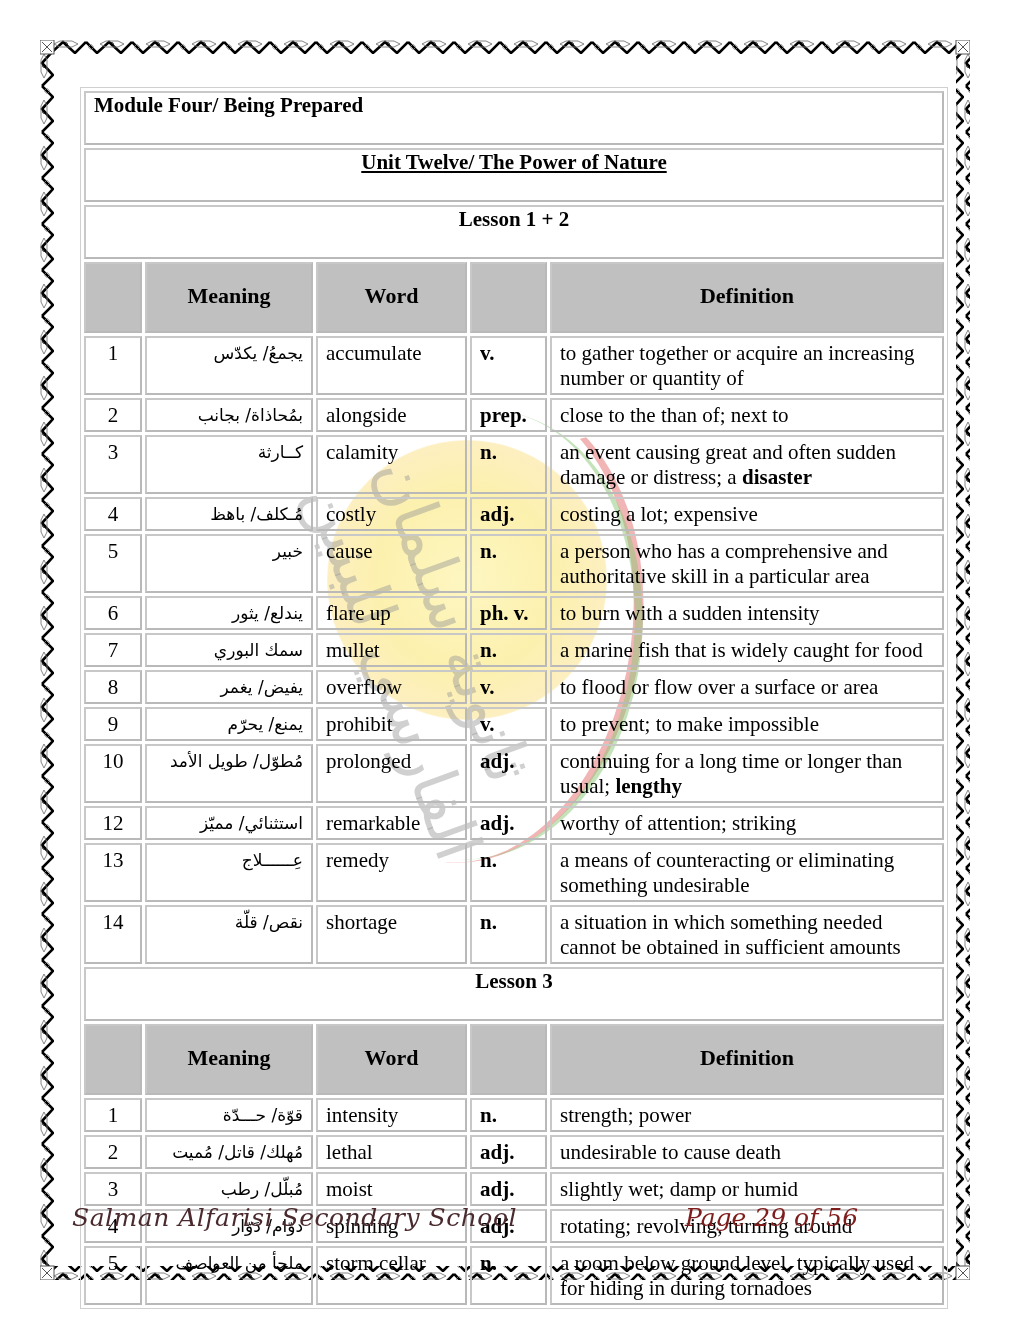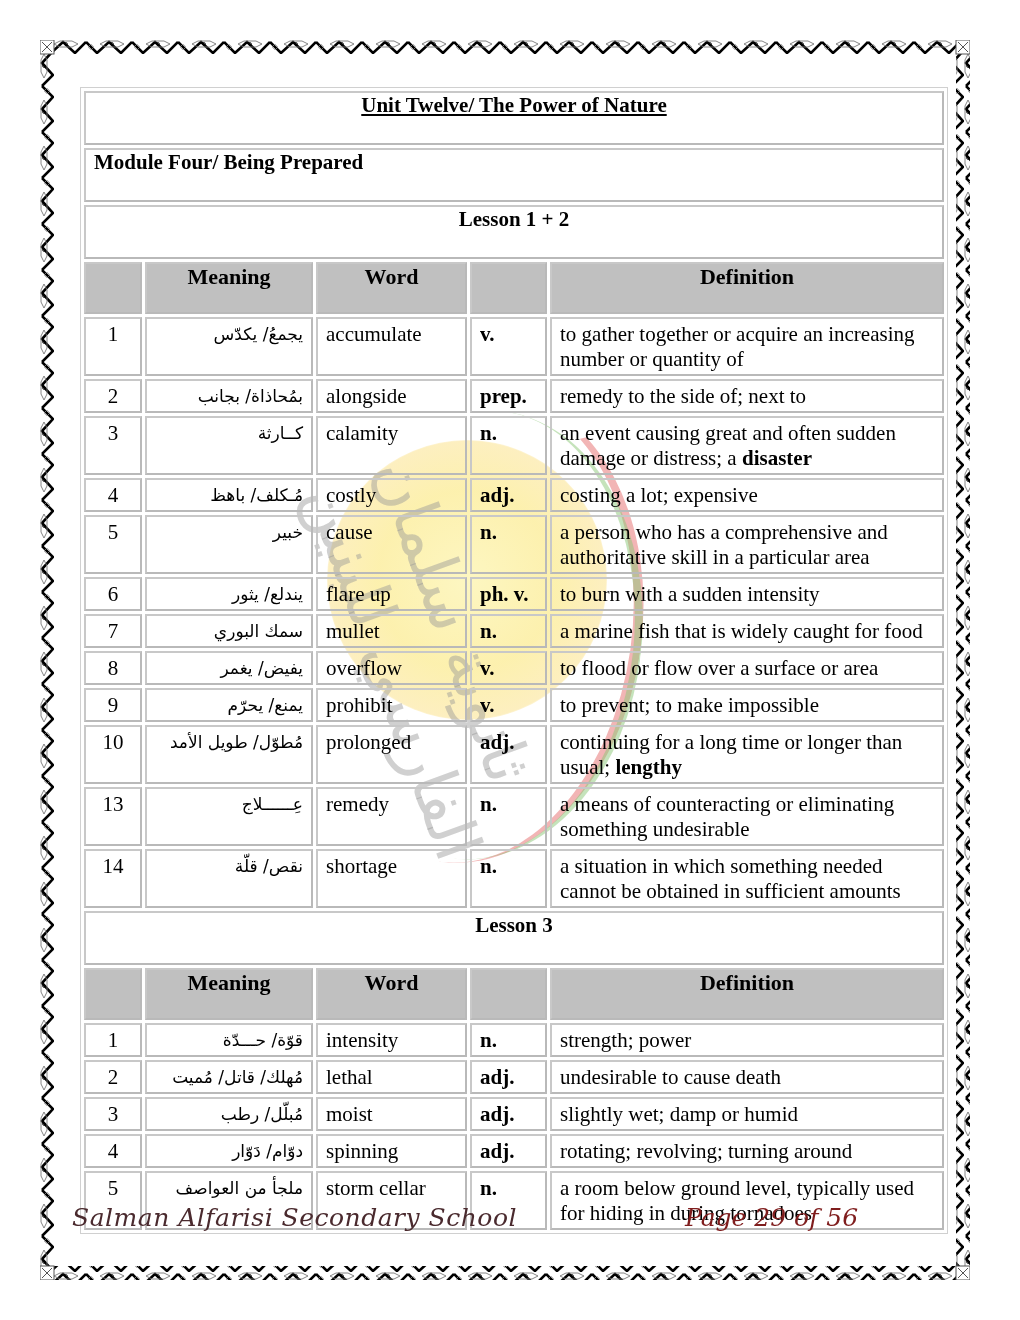--- a/index.html
+++ b/index.html
@@ -31,21 +31,21 @@
   .c-mean { width: 148px; text-align: right; direction: rtl; font-family: "DejaVu Sans", sans-serif; font-size: 17px !important; padding-top: 3px !important; }
   .c-word { width: 131px; }
   .c-pos { width: 56px; font-weight: bold; }
   .c-def { }
 
   .title-row td { height: 50px; font-weight: bold; font-size: 22px; padding-top: 4px; }
   .title-left { text-align: left; }
   .title-center { text-align: center; }
   .title-center.u span { text-decoration: underline; }
 
-  tr.hdr th { background: #c0c0c0; height: 48px; font-weight: bold; font-size: 22px; text-align: center; padding-top: 0; vertical-align: top; }
+  tr.hdr th { background: #c0c0c0; height: 48px; font-weight: bold; font-size: 22px; text-align: center; padding-top: 19px; vertical-align: top; }
 
   tr.row td { padding-top: 3px; padding-bottom: 2px; }
   tr.row.two td { height: 50px; }
   tr.row.one td { height: 25px; }
 
   .def b { font-weight: bold; }
 
   .footer-school { position: absolute; left: 72px; top: 1203px; font-family: "DejaVu Serif", serif;
       font-style: italic; font-size: 25px; color: #4a2a2e; letter-spacing: 0.5px; }
   .footer-page { position: absolute; left: 685px; top: 1203px; font-family: "DejaVu Serif", serif;
@@ -100,24 +100,24 @@
     <colgroup>
       <col style="width:54px">
         <col style="width:168px">
         <col style="width:150px">
         <col style="width:77px">
         <col>
     </colgroup>
 
     <tbody>
         <tr class="title-row">
+      <td colspan="5" class="title-left">Module Four/ Being Prepared</td>
+    </tr>
+    <tr class="title-row">
       <td colspan="5" class="title-center u"><span>Unit Twelve/ The Power of Nature</span></td>
-    </tr>
-    <tr class="title-row">
-      <td colspan="5" class="title-left">Module Four/ Being Prepared</td>
     </tr>
 
     <tr class="title-row">
       <td colspan="5" class="title-center">Lesson 1 + 2</td>
     </tr>
     <tr class="hdr">
       <th></th>
       <th>Meaning</th>
       <th>Word</th>
       <th></th>
@@ -130,21 +130,21 @@
           <td class="c-mean">يجمعُ/ يكدّس</td>
           <td class="c-word">accumulate</td>
           <td class="c-pos">v.</td>
           <td class="c-def def"><span>to gather together or acquire an increasing number or quantity of</span><b></b></td>
         </tr>
         <tr class="row one">
           <td class="c-num">2</td>
           <td class="c-mean">بمُحاذاة/ بجانب</td>
           <td class="c-word">alongside</td>
           <td class="c-pos">prep.</td>
-          <td class="c-def def"><span>remedy to the side of; next to</span><b></b></td>
+          <td class="c-def def"><span>close to the than of; next to</span><b></b></td>
         </tr>
         <tr class="row two">
           <td class="c-num">3</td>
           <td class="c-mean">كــارثة</td>
           <td class="c-word">calamity</td>
           <td class="c-pos">n.</td>
           <td class="c-def def"><span>an event causing great and often sudden damage or distress; a </span><b>disaster</b></td>
         </tr>
         <tr class="row one">
           <td class="c-num">4</td>
@@ -188,20 +188,27 @@
           <td class="c-pos">v.</td>
           <td class="c-def def"><span>to prevent; to make impossible</span><b></b></td>
         </tr>
         <tr class="row two">
           <td class="c-num">10</td>
           <td class="c-mean">مُطوّل/ طويل الأمد</td>
           <td class="c-word">prolonged</td>
           <td class="c-pos">adj.</td>
           <td class="c-def def"><span>continuing for a long time or longer than usual; </span><b>lengthy</b></td>
         </tr>
+        <tr class="row one">
+          <td class="c-num">12</td>
+          <td class="c-mean">استثنائي/ مميّز</td>
+          <td class="c-word">remarkable</td>
+          <td class="c-pos">adj.</td>
+          <td class="c-def def"><span>worthy of attention; striking</span><b></b></td>
+        </tr>
         <tr class="row two">
           <td class="c-num">13</td>
           <td class="c-mean">عِــــــلاج</td>
           <td class="c-word">remedy</td>
           <td class="c-pos">n.</td>
           <td class="c-def def"><span>a means of counteracting or eliminating something undesirable</span><b></b></td>
         </tr>
         <tr class="row two">
           <td class="c-num">14</td>
           <td class="c-mean">نقص/ قلّة</td>

